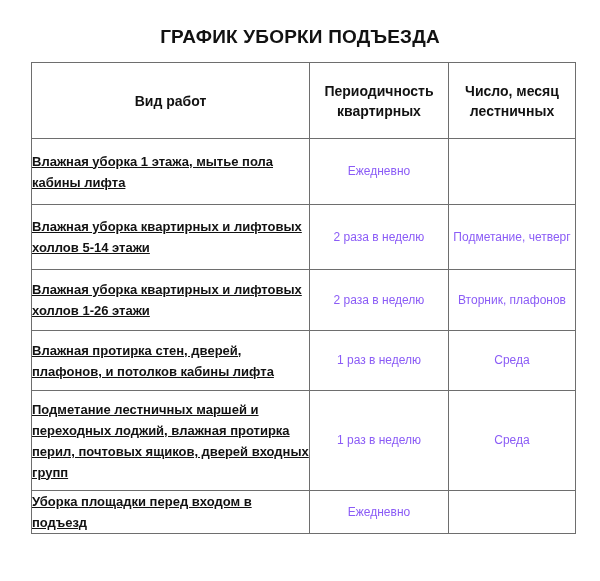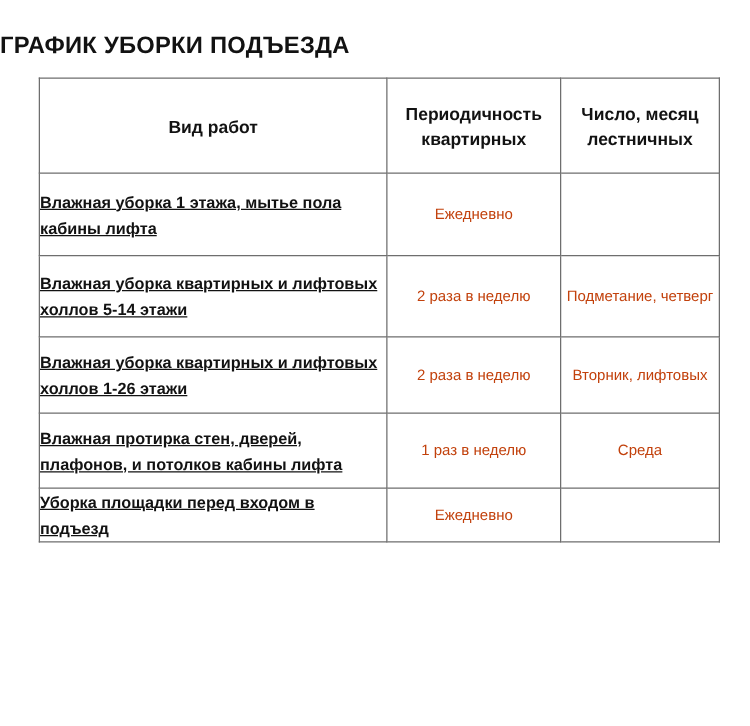--- a/index.html
+++ b/index.html
@@ -20,20 +20,21 @@
     width: 600px;
     height: 581px;
     background: #ffffff;
   }
 
   .doc-title {
     position: absolute;
     left: 0;
     top: 24px;
     width: 600px;
+    text-align: center;
     font-size: 19px;
     font-weight: bold;
     letter-spacing: 0.2px;
     color: #121212;
     line-height: 26px;
     white-space: nowrap;
   }
 
   .schedule-table {
     position: absolute;
@@ -77,21 +78,21 @@
     padding: 6px 10px 6px 9px;
     text-decoration: underline;
   }
 
   .freq-cell,
   .day-cell {
     text-align: center;
     font-size: 12px;
     font-weight: normal;
     line-height: 19px;
-    color: #c2410c;
+    color: #8b5cf6;
     padding: 4px 5px;
   }
 
   .r-h1 { height: 66px; }
   .r-h2 { height: 65px; }
   .r-h3 { height: 61px; }
   .r-h4 { height: 60px; }
   .r-h5 { height: 100px; }
   .r-h6 { height: 42px; }
 </style>
@@ -122,24 +123,29 @@
         <td class="day-cell"></td>
       </tr>
       <tr class="r-h2">
         <td class="work-cell">Влажная уборка квартирных  и лифтовых холлов 5-14 этажи</td>
         <td class="freq-cell">2 раза в неделю</td>
         <td class="day-cell">Подметание, четверг</td>
       </tr>
       <tr class="r-h3">
         <td class="work-cell">Влажная уборка квартирных  и лифтовых холлов 1-26 этажи</td>
         <td class="freq-cell">2 раза в неделю</td>
-        <td class="day-cell">Вторник, лифтовых</td>
+        <td class="day-cell">Вторник, плафонов</td>
       </tr>
       <tr class="r-h4">
         <td class="work-cell">Влажная протирка стен, дверей, плафонов,  и потолков кабины лифта</td>
+        <td class="freq-cell">1 раз в неделю</td>
+        <td class="day-cell">Среда</td>
+      </tr>
+      <tr class="r-h5">
+        <td class="work-cell">Подметание лестничных маршей и переходных лоджий, влажная протирка перил, почтовых ящиков, дверей входных групп</td>
         <td class="freq-cell">1 раз в неделю</td>
         <td class="day-cell">Среда</td>
       </tr>
       <tr class="r-h6">
         <td class="work-cell">Уборка площадки перед входом в подъезд</td>
         <td class="freq-cell">Ежедневно</td>
         <td class="day-cell"></td>
       </tr>
     </tbody>
   </table>

